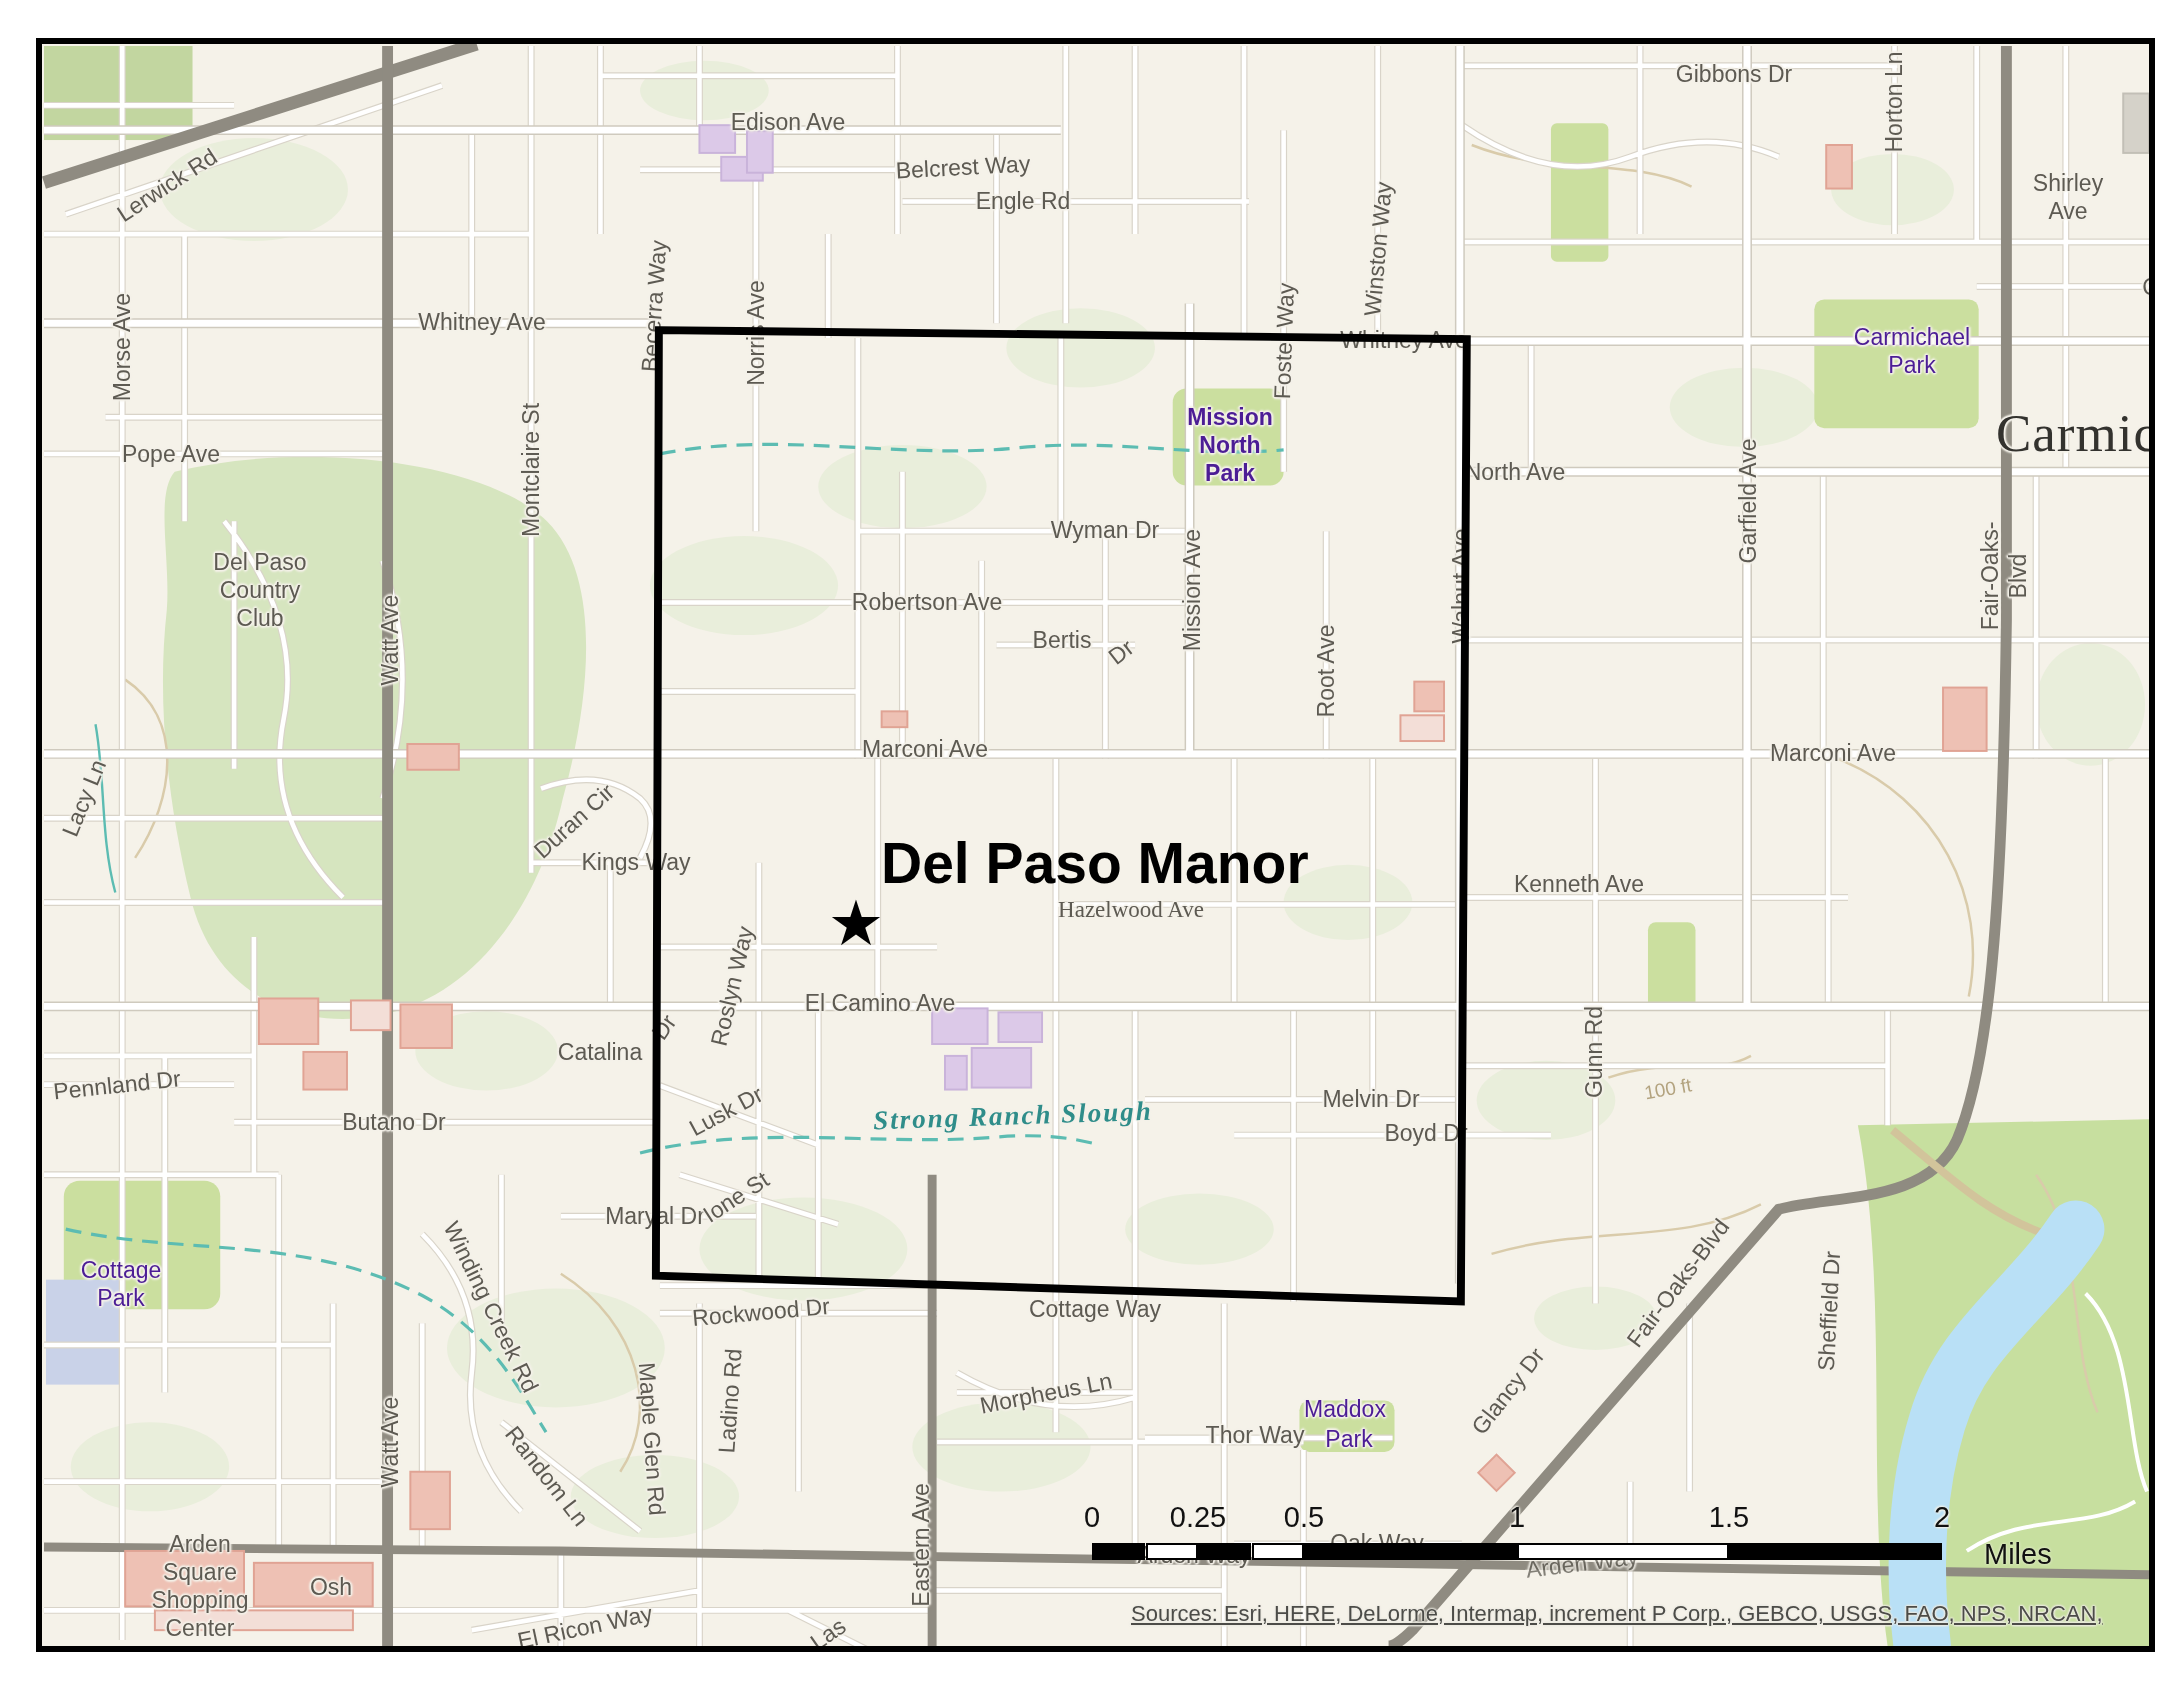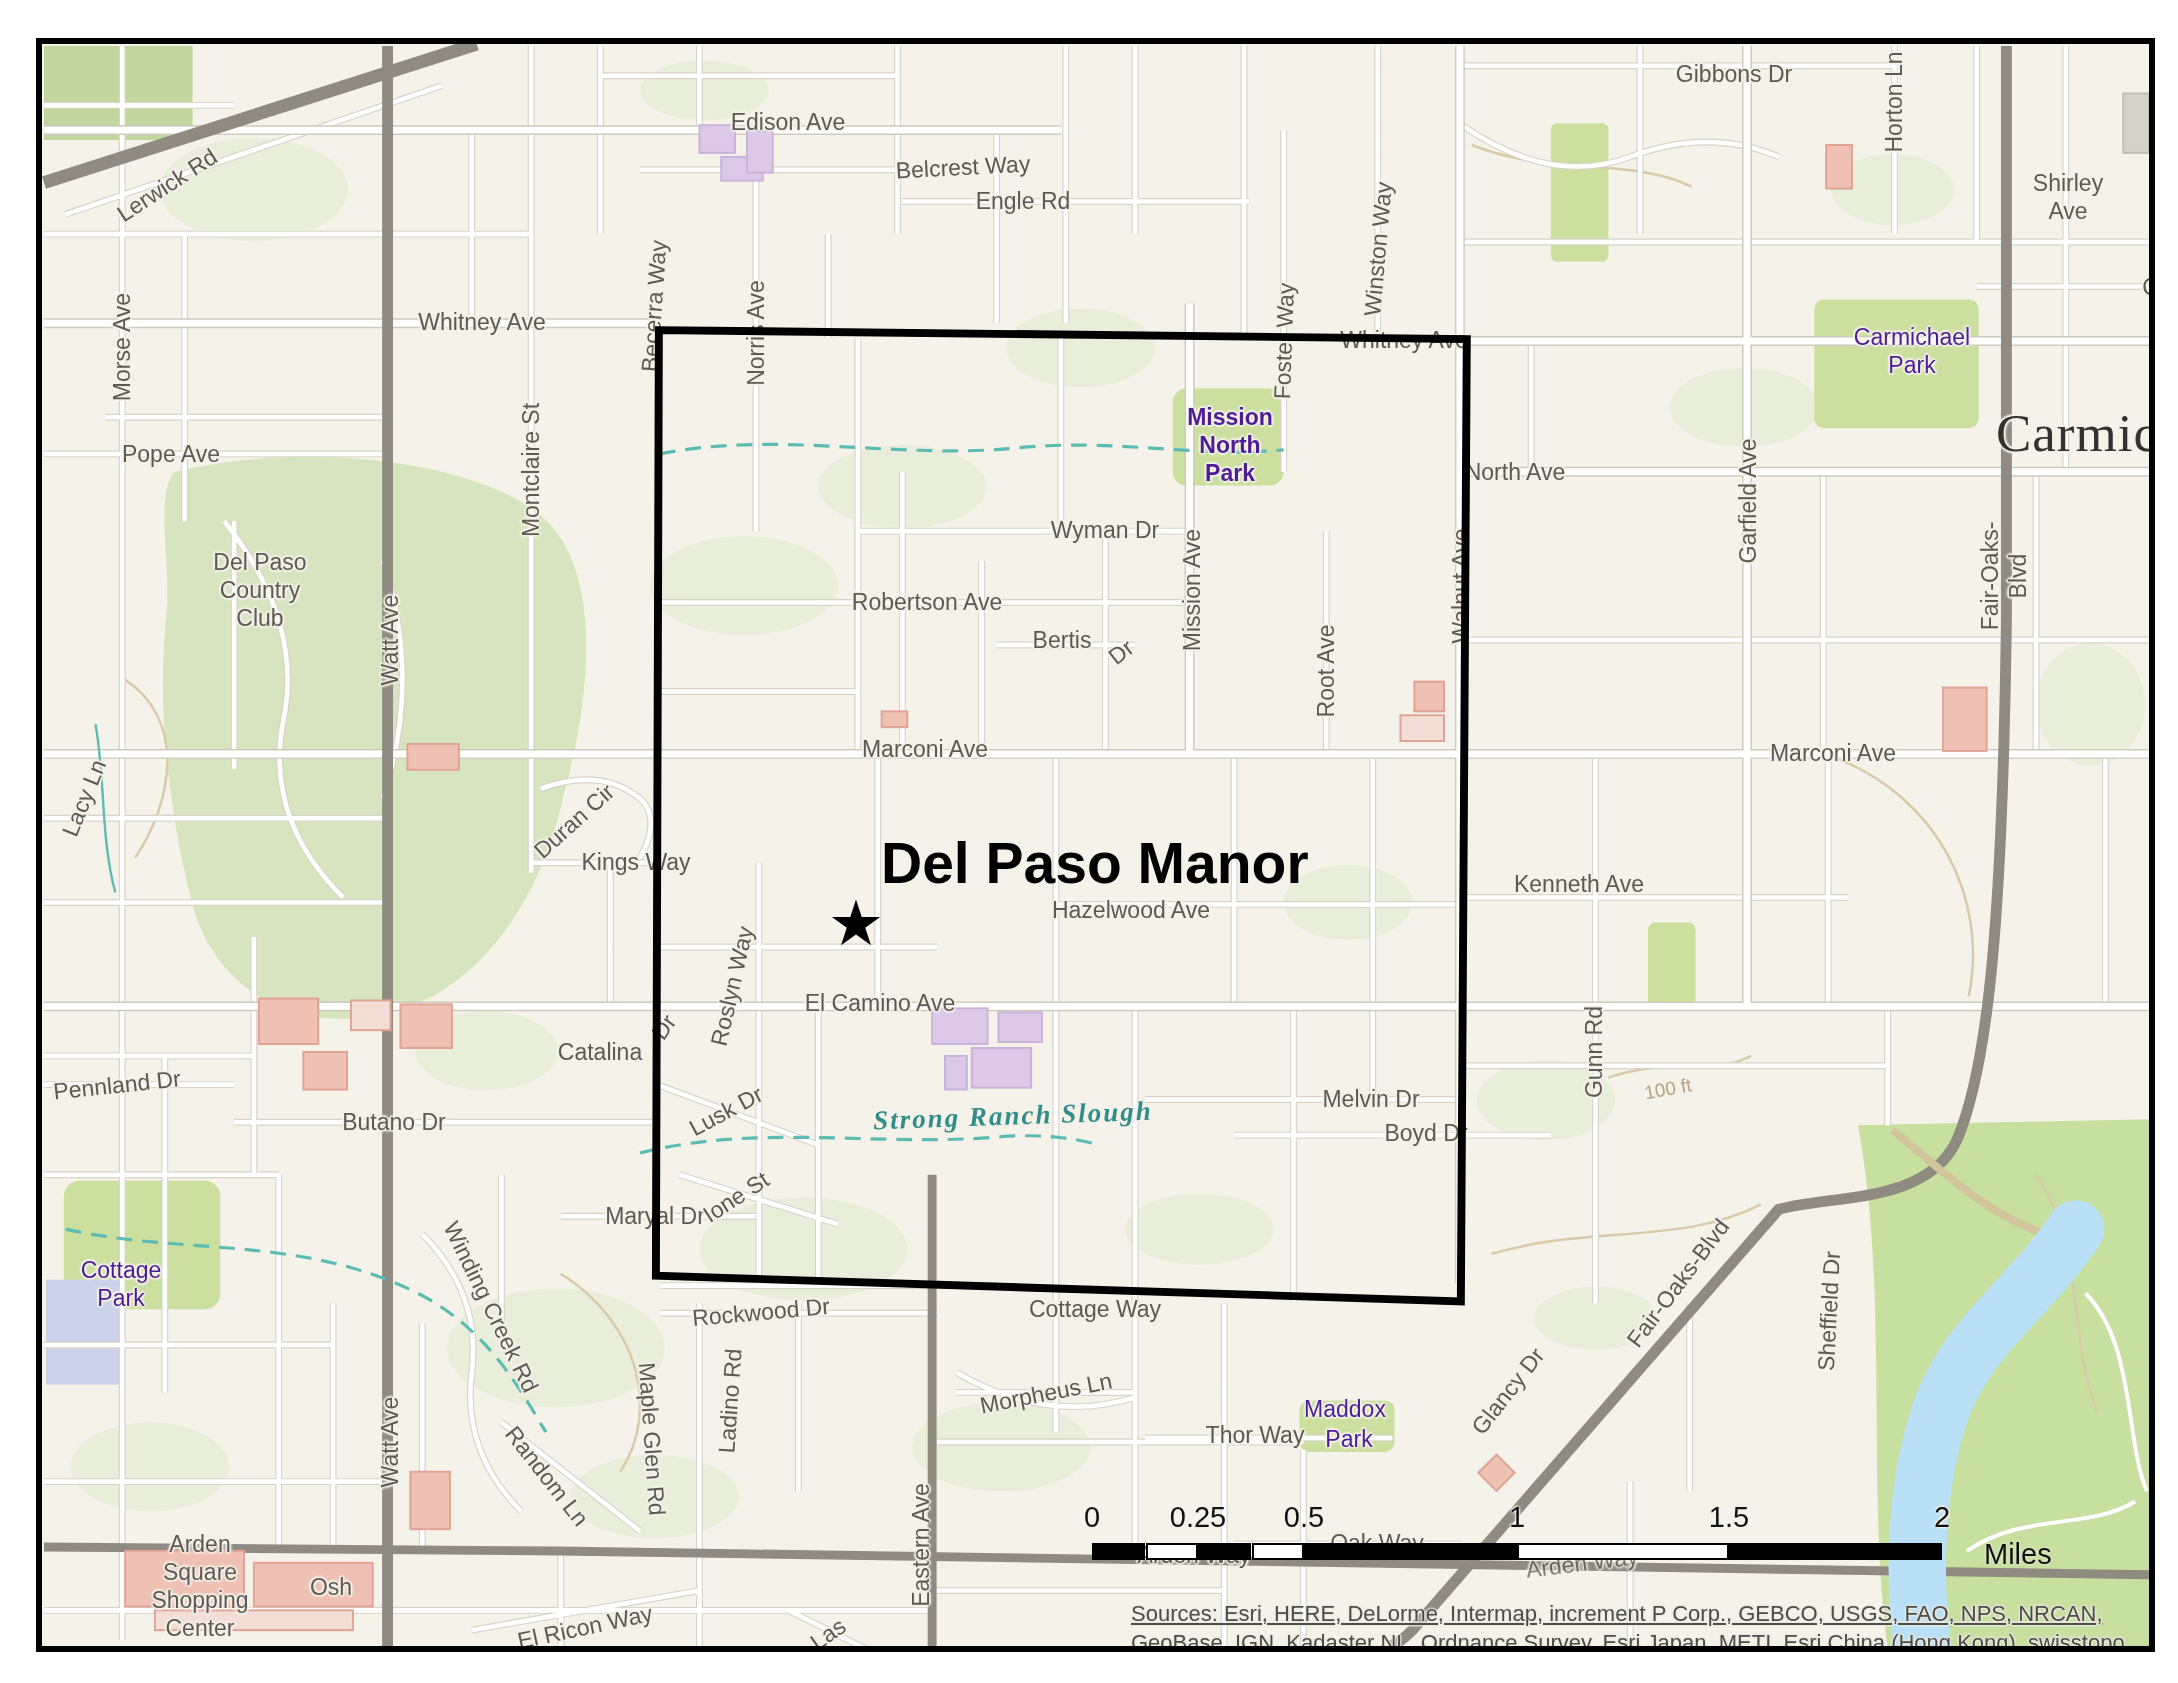--- a/index.html
+++ b/index.html
@@ -191,21 +191,21 @@
         <div class="lbl" style="left: 1473px; top: 428px; transform: translate(-50%, -50%) rotate(0deg);">North Ave</div>
         <div class="lbl" style="left: 129px; top: 410px; transform: translate(-50%, -50%) rotate(0deg);">Pope Ave</div>
         <div class="lbl" style="left: 1063px; top: 486px; transform: translate(-50%, -50%) rotate(0deg);">Wyman Dr</div>
         <div class="lbl" style="left: 885px; top: 558px; transform: translate(-50%, -50%) rotate(0deg);">Robertson Ave</div>
         <div class="lbl" style="left: 1020px; top: 596px; transform: translate(-50%, -50%) rotate(0deg);">Bertis</div>
         <div class="lbl" style="left: 1079px; top: 608px; transform: translate(-50%, -50%) rotate(-38deg);">Dr</div>
         <div class="lbl" style="left: 883px; top: 705px; transform: translate(-50%, -50%) rotate(0deg);">Marconi Ave</div>
         <div class="lbl" style="left: 1791px; top: 709px; transform: translate(-50%, -50%) rotate(0deg);">Marconi Ave</div>
         <div class="lbl" style="left: 1537px; top: 840px; transform: translate(-50%, -50%) rotate(0deg);">Kenneth Ave</div>
         <div class="lbl" style="left: 594px; top: 818px; transform: translate(-50%, -50%) rotate(0deg);">Kings Way</div>
-        <div class="lbl" style="left: 1089px; top: 866px; transform: translate(-50%, -50%) rotate(0deg);">Hazelwood Ave</div>
+        <div class="lbl" style="left: 1089px; top: 866px; transform: translate(-50%, -50%) rotate(0deg); font-family: Liberation Serif, serif;">Hazelwood Ave</div>
         <div class="lbl" style="left: 838px; top: 959px; transform: translate(-50%, -50%) rotate(0deg);">El Camino Ave</div>
         <div class="lbl" style="left: 558px; top: 1008px; transform: translate(-50%, -50%) rotate(0deg);">Catalina</div>
         <div class="lbl" style="left: 622px; top: 983px; transform: translate(-50%, -50%) rotate(-55deg);">Dr</div>
         <div class="lbl" style="left: 75px; top: 1041px; transform: translate(-50%, -50%) rotate(-6deg);">Pennland Dr</div>
         <div class="lbl" style="left: 352px; top: 1078px; transform: translate(-50%, -50%) rotate(0deg);">Butano Dr</div>
         <div class="lbl" style="left: 1329px; top: 1055px; transform: translate(-50%, -50%) rotate(0deg);">Melvin Dr</div>
         <div class="lbl" style="left: 1384px; top: 1089px; transform: translate(-50%, -50%) rotate(0deg);">Boyd Dr</div>
         <div class="lbl" style="left: 613px; top: 1172px; transform: translate(-50%, -50%) rotate(0deg);">Maryal Dr</div>
         <div class="lbl" style="left: 1053px; top: 1265px; transform: translate(-50%, -50%) rotate(0deg);">Cottage Way</div>
         <div class="lbl" style="left: 719px; top: 1268px; transform: translate(-50%, -50%) rotate(-5deg);">Rockwood Dr</div>
@@ -288,19 +288,18 @@
           <div class="tick-num" style="left: 1262px;">0.5</div>
           <div class="tick-num" style="left: 1475px;">1</div>
           <div class="tick-num" style="left: 1687px;">1.5</div>
           <div class="tick-num" style="left: 1900px;">2</div>
         </div>
       <div id="miles-label">Miles</div>
     </div>
 
     <div id="attribution">
       <div>Sources: Esri, HERE, DeLorme, Intermap, increment P Corp., GEBCO, USGS, FAO, NPS, NRCAN,</div>
-      <div>GeoBase, IGN, Kadaster NL, Ordnance Survey, Esri Japan, METI, Esri China (Hong Kong), swisstopo,</div>
 
     </div>
 
   </div>
 </div>
 
 
 </body></html>

